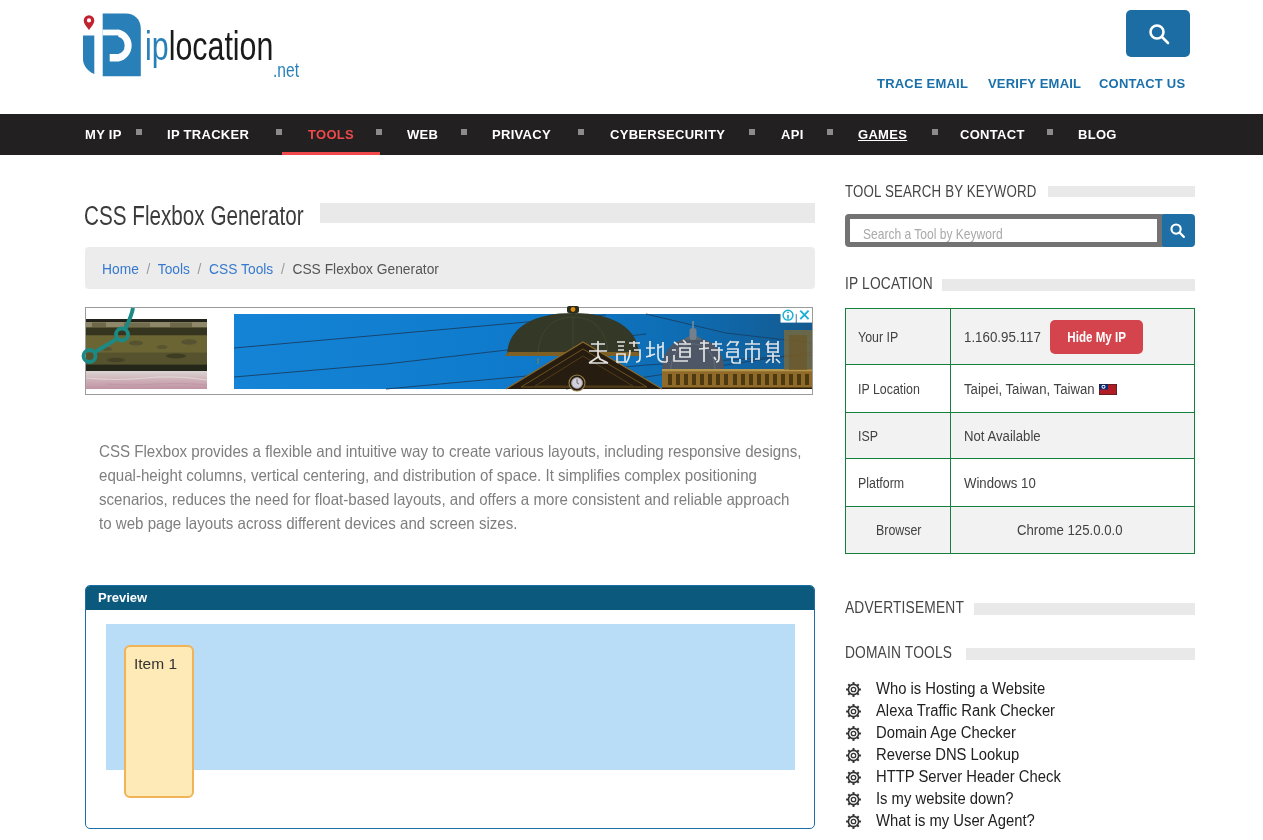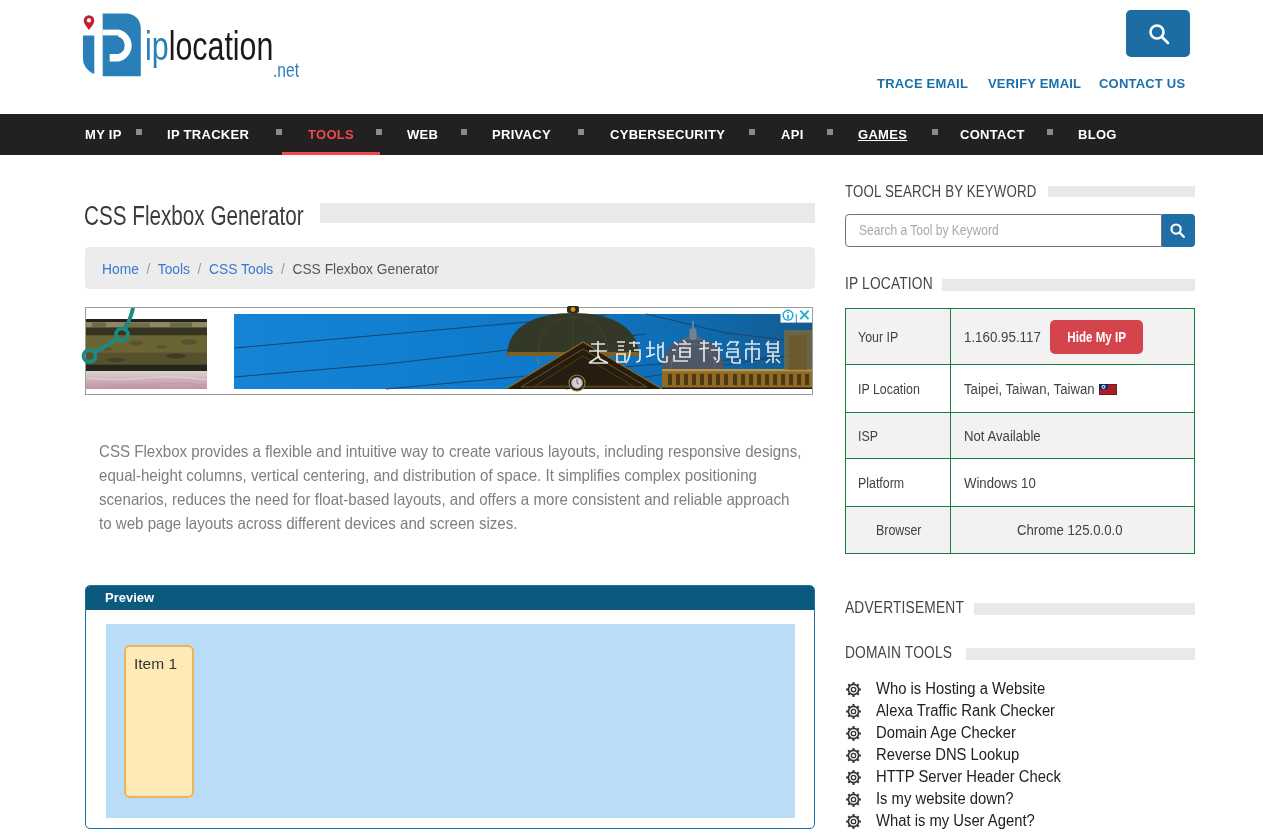--- a/index.html
+++ b/index.html
@@ -32,28 +32,28 @@
 
 
 #ad { position:absolute; left:85px; top:307px; width:728px; height:88px; background:#fff; border:1px solid #9b9b9b; }
 
 
 #para { position:absolute; left:99px; top:439px; font-size:16.5px; line-height:24px; color:#7e7e7e; }
 #para div { white-space:nowrap; transform:scaleX(0.915); transform-origin:0 50%; }
 
 
 #panel { position:absolute; left:85px; top:585px; width:730px; height:244px; border:1px solid #1c6ea4; border-radius:5px; background:#fff; }
-#panel .hd { position:absolute; left:0; top:0; width:728px; height:24px; background:#0b5a7e; border-radius:4px 4px 0 0; color:#fff; font-size:13px; font-weight:bold; line-height:24px; padding-left:19px; }
-#panel .blue { position:absolute; left:20px; top:38px; width:689px; height:194px; background:#b9ddf6; }
+#panel .hd { position:absolute; left:0; top:0; width:728px; height:24px; background:#0b5a7e; border-radius:4px 4px 0 0; color:#fff; font-size:13px; font-weight:bold; line-height:24px; padding-left:12px; }
+#panel .blue { position:absolute; left:20px; top:38px; width:689px; height:146px; background:#b9ddf6; }
 #panel .item { position:absolute; left:18px; top:21px; width:70px; height:153px; background:#fdeab6; border:2px solid #f0b358; border-radius:6px; color:#333; font-size:15.5px; padding:8px 0 0 8px; }
 
 
 .sideh { position:absolute; font-size:16px; color:#454545; letter-spacing:0.2px; white-space:nowrap; transform:scaleX(0.86); transform-origin:0 50%; }
 #sbox { position:absolute; left:845px; top:214px; width:350px; height:33px; }
-#sbox .box { position:absolute; left:0; top:0; width:317px; height:33px; border:1px solid #737373; border-radius:4px 0 0 4px; background:#fff; color:#a9a9a9; font-size:14.5px; line-height:31px; padding-left:13px; }
+#sbox .box { position:absolute; left:0; top:0; width:317px; height:33px; border:5px solid #737373; border-radius:4px 0 0 4px; background:#fff; color:#a9a9a9; font-size:14.5px; line-height:31px; padding-left:13px; }
 #sbox .box span { display:inline-block; white-space:nowrap; transform:scaleX(0.83); transform-origin:0 50%; }
 #sbox .btn { position:absolute; left:315px; top:0; width:35px; height:33px; background:#1e6fa6; border-radius:4px; }
 
 
 #iptab { position:absolute; left:845px; top:308px; width:350px; border:1px solid #ddd; font-size:15.5px; color:#424242; border-collapse:collapse; }
 #iptab td { border:1px solid #15803d; vertical-align:middle; }
 #iptab td.l { width:105px; padding-left:12px; }
 #iptab td.r { position:relative;margin-top:28px; }
 .cl { display:inline-block; white-space:nowrap; transform:scaleX(0.8); transform-origin:0 50%; }
 .cx { display:inline-block; white-space:nowrap; transform:scaleX(0.85); transform-origin:0 50%; }

